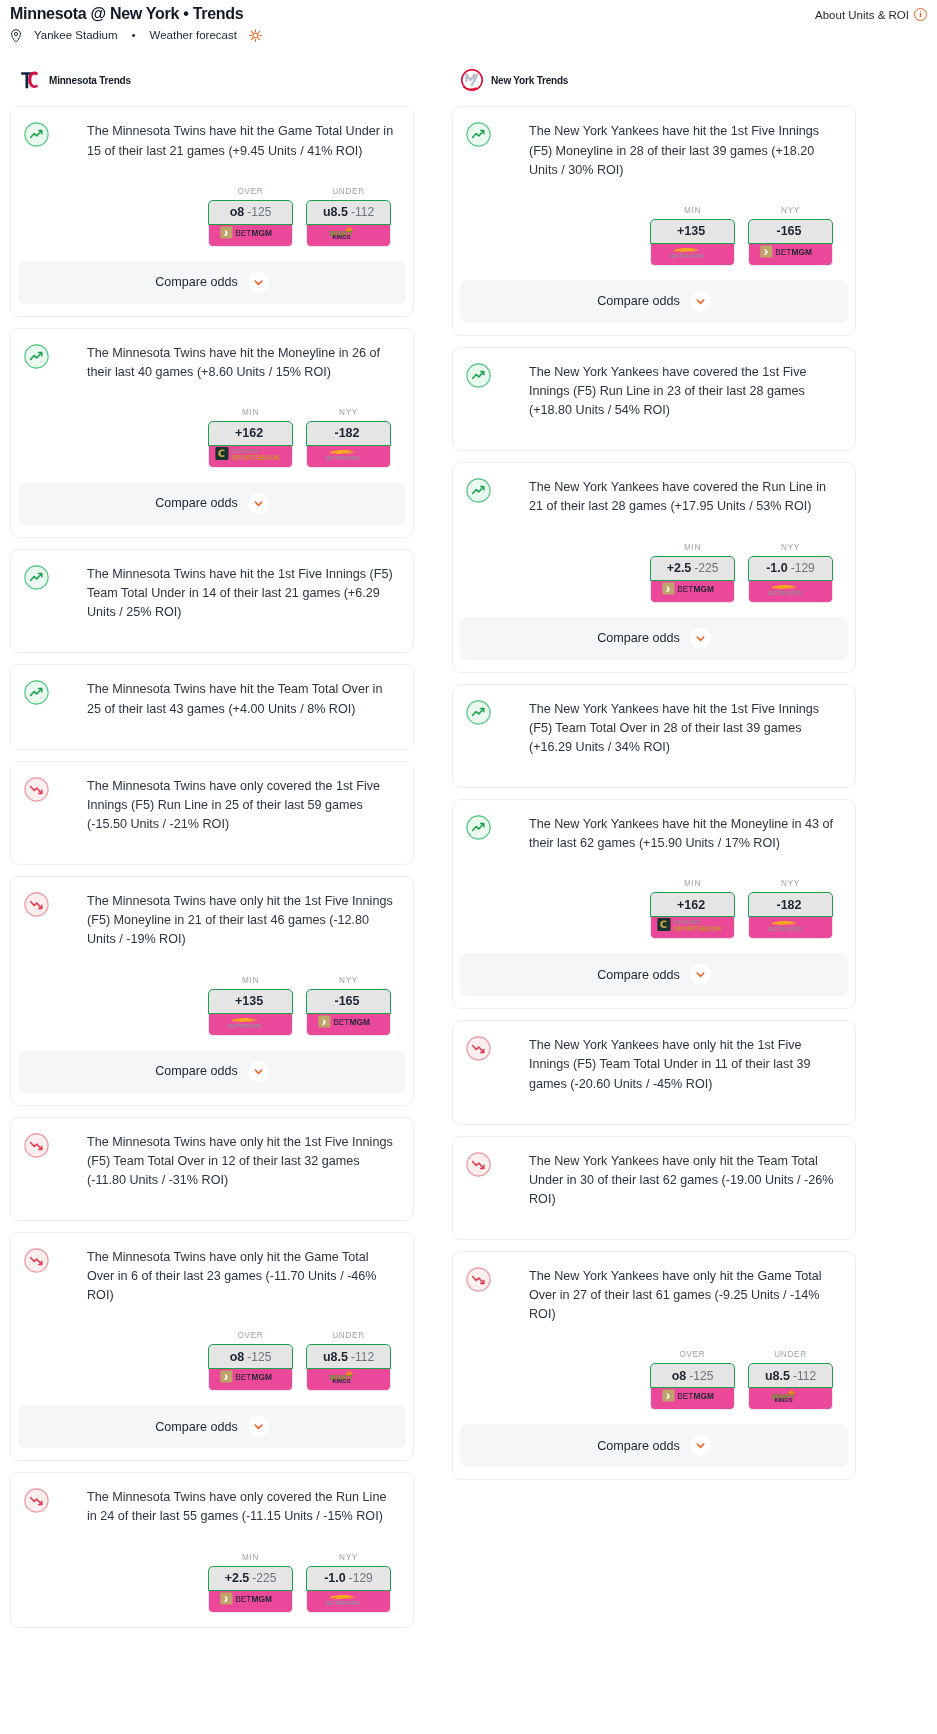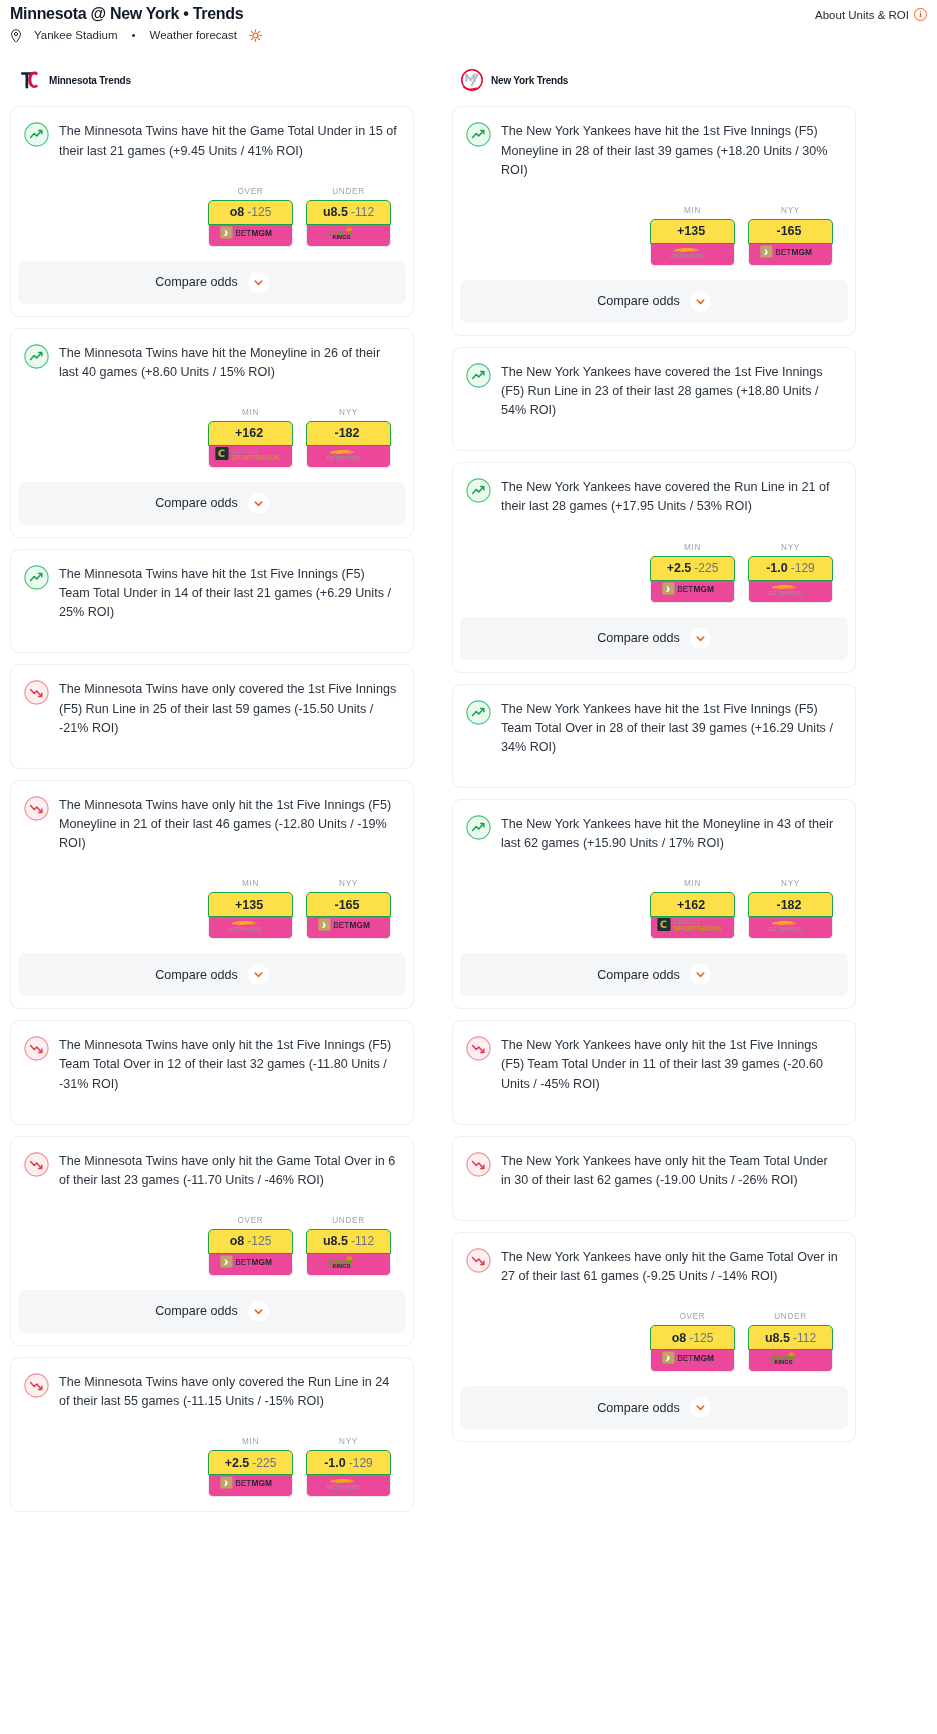--- a/index.html
+++ b/index.html
@@ -100,20 +100,21 @@
     overflow: hidden;
   }
   .trend-body { padding: 14px 15px 0 13px; }
   .trend-top { display: flex; gap: 10px; align-items: flex-start; }
   .trend-icon { width: 25px; height: 25px; flex: 0 0 auto; margin-top: 1px; }
   .trend-text {
     font-size: 12.6px;
     line-height: 1.52;
     color: #2b3441;
     padding-top: 1px;
+    margin-left: 28px;
   }
 
   
   .odds-row {
     display: flex;
     justify-content: flex-end;
     gap: 13px;
     margin-top: 26px;
     padding-right: 7px;
   }
@@ -127,21 +128,21 @@
     font-weight: 400;
   }
   .odds-box {
     border: 1px solid #18a34a;
     border-radius: 5px 5px 0 0;
     height: 25px;
     display: flex;
     align-items: center;
     justify-content: center;
     gap: 3px;
-    background: #fde047;
+    background: #e5e5e5;
     cursor: pointer;
   }
   .odds-main { font-size: 12.5px; font-weight: 700; color: #1c2532; }
   .odds-sub { font-size: 12px; font-weight: 400; color: #6b737d; }
   .book-box {
     border: 1px solid #e6e8ec;
     border-top: none;
     border-radius: 0 0 5px 5px;
     height: 22px;
     display: flex;
@@ -325,20 +326,32 @@
                 <path d="M14.7 8.6h3.1v3.1" fill="none" stroke="#18a34a" stroke-width="1.5" stroke-linecap="round" stroke-linejoin="round"></path>
               </svg></span>
             <span class="trend-text">The Minnesota Twins have hit the 1st Five Innings (F5) Team Total Under in 14 of their last 21 games (+6.29 Units / 25% ROI)</span>
           </div>
         </div>
       </div>
       <div class="trend-card no-odds">
         <div class="trend-body">
           <div class="trend-top">
             <span class="trend-icon"><svg viewBox="0 0 25 25" width="25" height="25">
+                <circle cx="12.5" cy="12.5" r="11.6" fill="#eafaf0" stroke="#3cc472" stroke-width="1.1"></circle>
+                <path d="M6.6 15.4l3.6-3.8 2.6 2.3 4.3-4.8" fill="none" stroke="#18a34a" stroke-width="1.5" stroke-linecap="round" stroke-linejoin="round"></path>
+                <path d="M14.7 8.6h3.1v3.1" fill="none" stroke="#18a34a" stroke-width="1.5" stroke-linecap="round" stroke-linejoin="round"></path>
+              </svg></span>
+            <span class="trend-text">The Minnesota Twins have hit the Team Total Over in 25 of their last 43 games (+4.00 Units / 8% ROI)</span>
+          </div>
+        </div>
+      </div>
+      <div class="trend-card no-odds">
+        <div class="trend-body">
+          <div class="trend-top">
+            <span class="trend-icon"><svg viewBox="0 0 25 25" width="25" height="25">
                 <circle cx="12.5" cy="12.5" r="11.6" fill="#fdeef0" stroke="#f08a94" stroke-width="1.1"></circle>
                 <path d="M6.6 9.6l3.6 3.8 2.6-2.3 4.3 4.8" fill="none" stroke="#e8374a" stroke-width="1.5" stroke-linecap="round" stroke-linejoin="round"></path>
                 <path d="M14.7 16.4h3.1v-3.1" fill="none" stroke="#e8374a" stroke-width="1.5" stroke-linecap="round" stroke-linejoin="round"></path>
               </svg></span>
             <span class="trend-text">The Minnesota Twins have only covered the 1st Five Innings (F5) Run Line in 25 of their last 59 games (-15.50 Units / -21% ROI)</span>
           </div>
         </div>
       </div>
       <div class="trend-card">
         <div class="trend-body">

